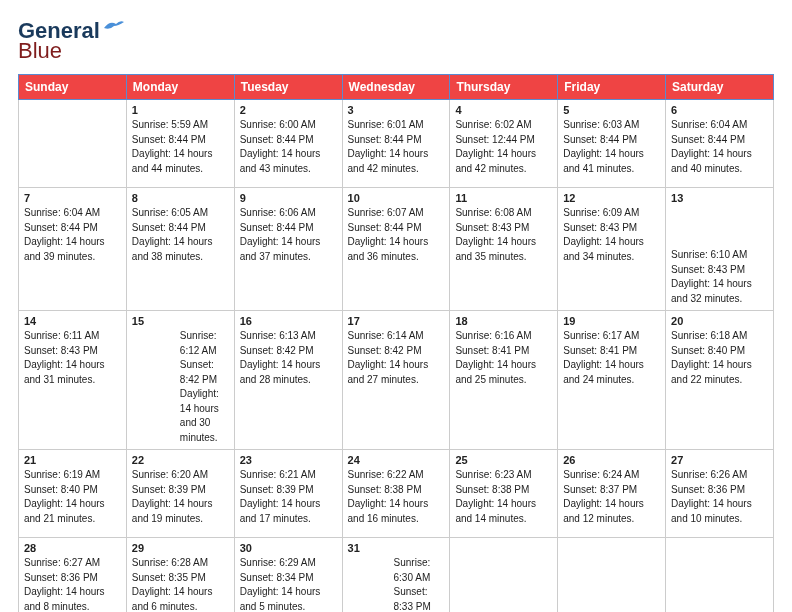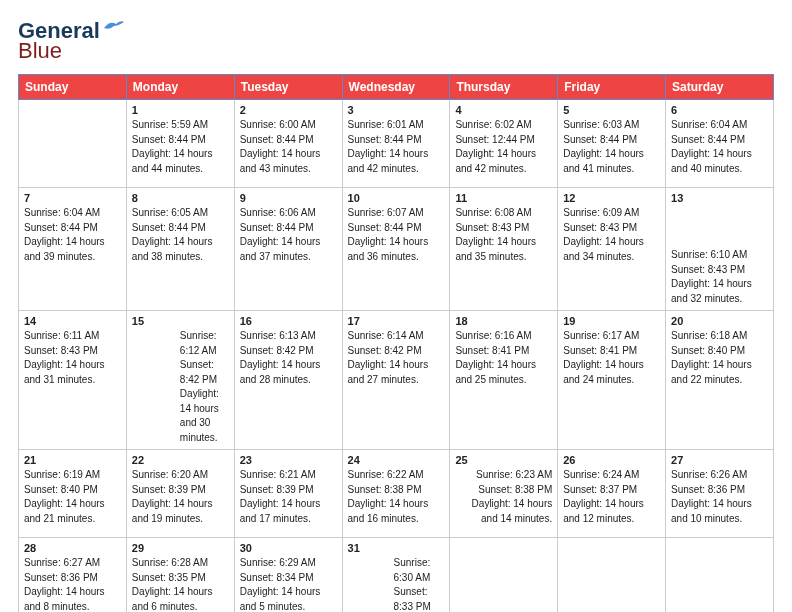--- a/index.html
+++ b/index.html
@@ -283,21 +283,21 @@
           </td>
           <td>
             <span class="day-num">24</span>
             <div class="day-info" style="white-space: pre-line;">Sunrise: 6:22 AM
 Sunset: 8:38 PM
 Daylight: 14 hours
 and 16 minutes.</div>
           </td>
           <td>
             <span class="day-num">25</span>
-            <div class="day-info" style="white-space: pre-line; text-align: right;">Sunrise: 6:23 AM
+            <div class="day-info" style="white-space: pre-line;">Sunrise: 6:23 AM
 Sunset: 8:38 PM
 Daylight: 14 hours
 and 14 minutes.</div>
           </td>
           <td>
             <span class="day-num">26</span>
             <div class="day-info" style="white-space: pre-line;">Sunrise: 6:24 AM
 Sunset: 8:37 PM
 Daylight: 14 hours
 and 12 minutes.</div>

